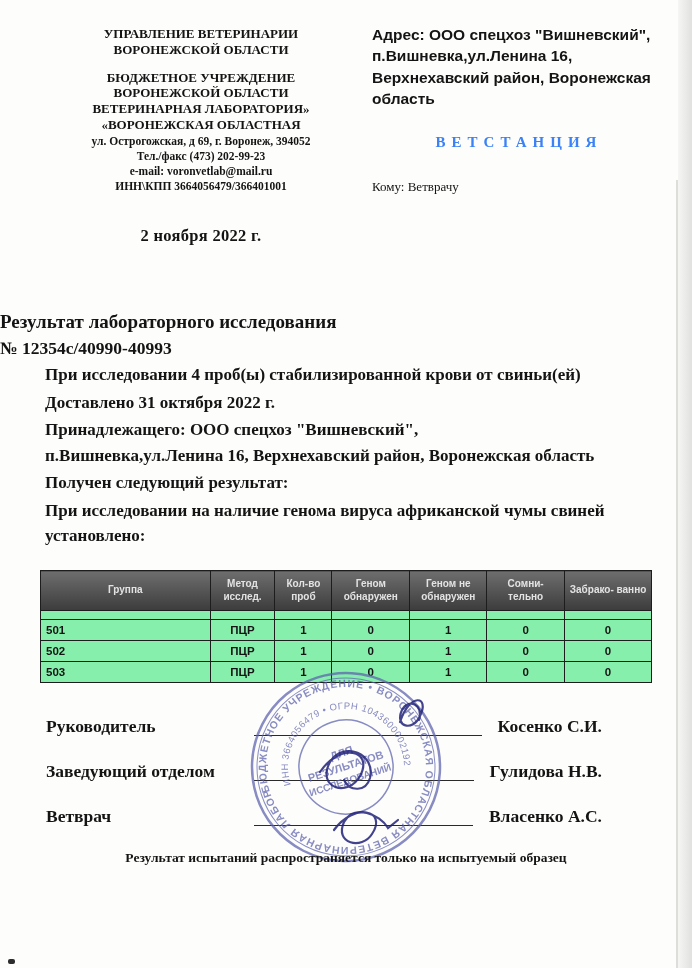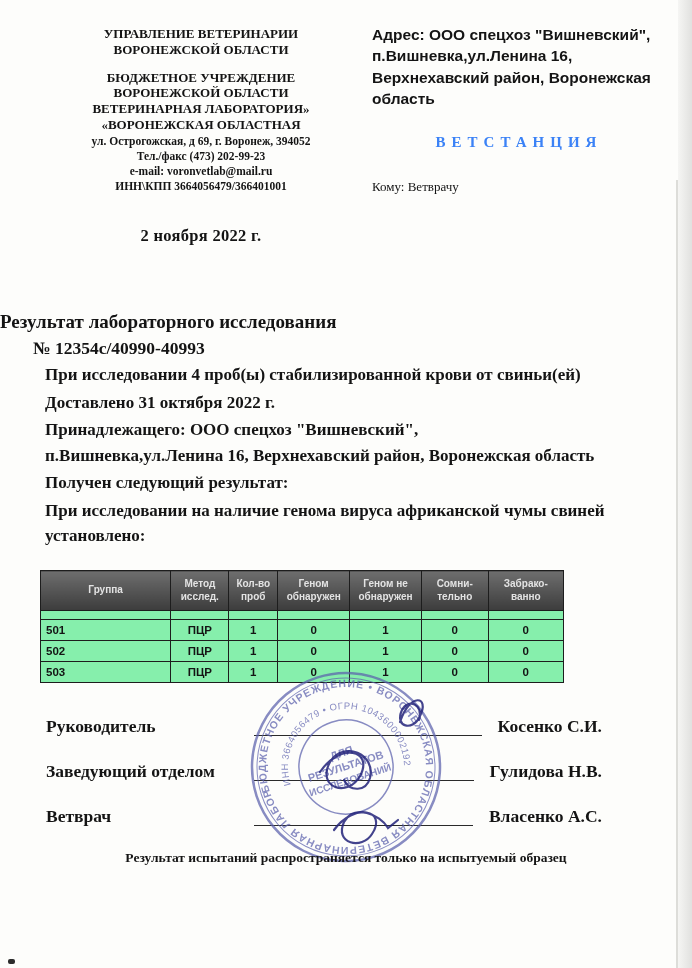--- a/index.html
+++ b/index.html
@@ -25,28 +25,28 @@
   
   .recipient { position:absolute; left:372px; top:24px; width:294px; }
   .recipient .addr { font-family:"Liberation Sans", sans-serif; font-weight:bold; font-size:15.5px; line-height:1.38; }
   .recipient .station { margin-top:24px; text-align:center; color:#3b82f6;
     font-family:"Liberation Serif", serif; font-weight:bold; font-size:15px; letter-spacing:6px; }
   .recipient .to-line { margin-top:28px; font-size:13px; font-weight:normal; }
 
   
   .title { position:absolute; top:293px; left:0; width:100%; text-align:left; font-weight:bold;margin-top:18px; }
   .title .t1 { font-size:19px; }
-  .title .t2 { font-size:17.5px; margin-top:5px;padding-left:33px; }
+  .title .t2 { font-size:17.5px; margin-top:5px; }
 
   
   .body-text { position:absolute; left:45px; top:362px; width:578px; font-size:17px; font-weight:bold; line-height:1.5; }
   .body-text p { margin-bottom:2px; }
 
   
-  table.results { position:absolute; left:40px; top:570px; width:524px; border-collapse:collapse;
+  table.results { position:absolute; left:40px; top:570px; width:612px; border-collapse:collapse;
     font-family:"Liberation Sans", sans-serif; }
   table.results th {
     background:linear-gradient(#6e6e6e,#3c3c3c); color:#e3e3e3;
     font-size:10px; font-weight:bold; border:1.5px solid #1d1d1d;
     padding:4px 2px; height:40px; vertical-align:middle; line-height:1.25;
   }
   table.results td { border:1.5px solid #1d1d1d; font-size:11.5px; font-weight:bold;
     text-align:center; padding:2px 4px; height:21px; background:#86efac; }
   table.results td.group { text-align:left; padding-left:5px; }
   table.results tr.spacer td { height:9px; padding:0; }

